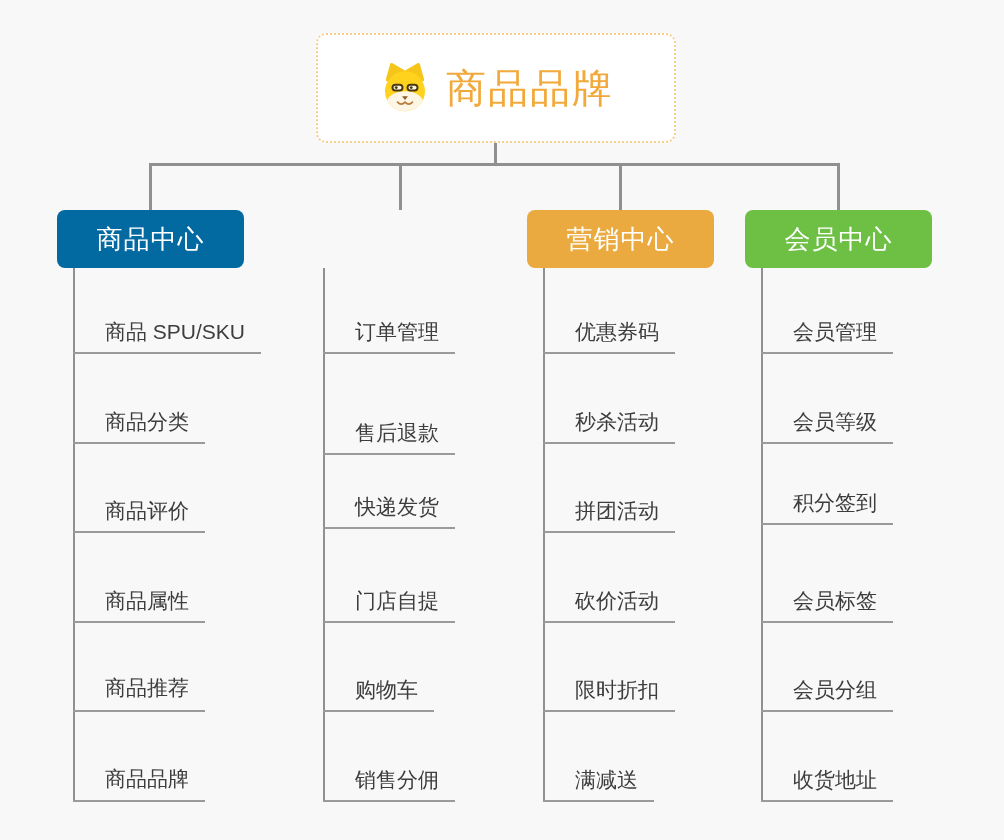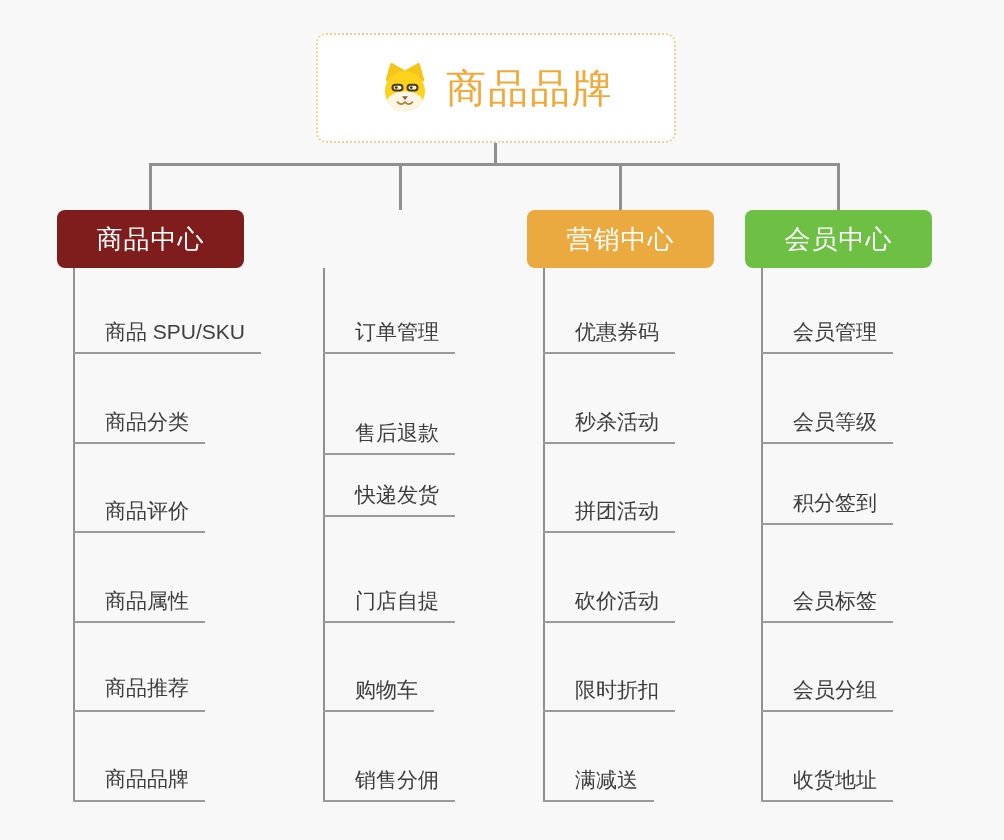--- a/index.html
+++ b/index.html
@@ -118,38 +118,38 @@
   <div class="conn hline"></div>
   <div id="drops">
       <div class="conn drop" style="left: 149px;"></div>
       <div class="conn drop" style="left: 399px;"></div>
       <div class="conn drop" style="left: 619px;"></div>
       <div class="conn drop" style="left: 837px;"></div>
     </div>
 
   <div id="branches">
   <div class="branch" style="left: 57px;">
-    <div class="branch-header" style="background: #7f1d1d; font-family: Liberation Mono, monospace;">商品中心</div>
+    <div class="branch-header" style="background: #0369a1; font-family: Liberation Mono, monospace;">商品中心</div>
     <div class="vline"></div>
     <div class="items">
           <div class="leaf" style="top: 109px;">商品 SPU/SKU</div>
           <div class="leaf" style="top: 199px;">商品分类</div>
           <div class="leaf" style="top: 288px;">商品评价</div>
           <div class="leaf" style="top: 378px;">商品属性</div>
           <div class="leaf" style="top: 467px; font-family: Liberation Mono, monospace;">商品推荐</div>
           <div class="leaf" style="top: 557px; font-family: Liberation Serif, serif;">商品品牌</div>
         </div>
   </div>
 
   <div class="branch" style="left: 307px;">
     <div class="vline"></div>
     <div class="items">
           <div class="leaf" style="top: 109px;">订单管理</div>
           <div class="leaf" style="top: 210px;">售后退款</div>
-          <div class="leaf" style="top: 272px;">快递发货</div>
+          <div class="leaf" style="top: 284px;">快递发货</div>
           <div class="leaf" style="top: 378px;">门店自提</div>
           <div class="leaf" style="top: 467px;">购物车</div>
           <div class="leaf" style="top: 557px;">销售分佣</div>
         </div>
   </div>
 
   <div class="branch" style="left: 527px;">
     <div class="branch-header" style="background: rgb(235, 170, 63);">营销中心</div>
     <div class="vline"></div>
     <div class="items">

